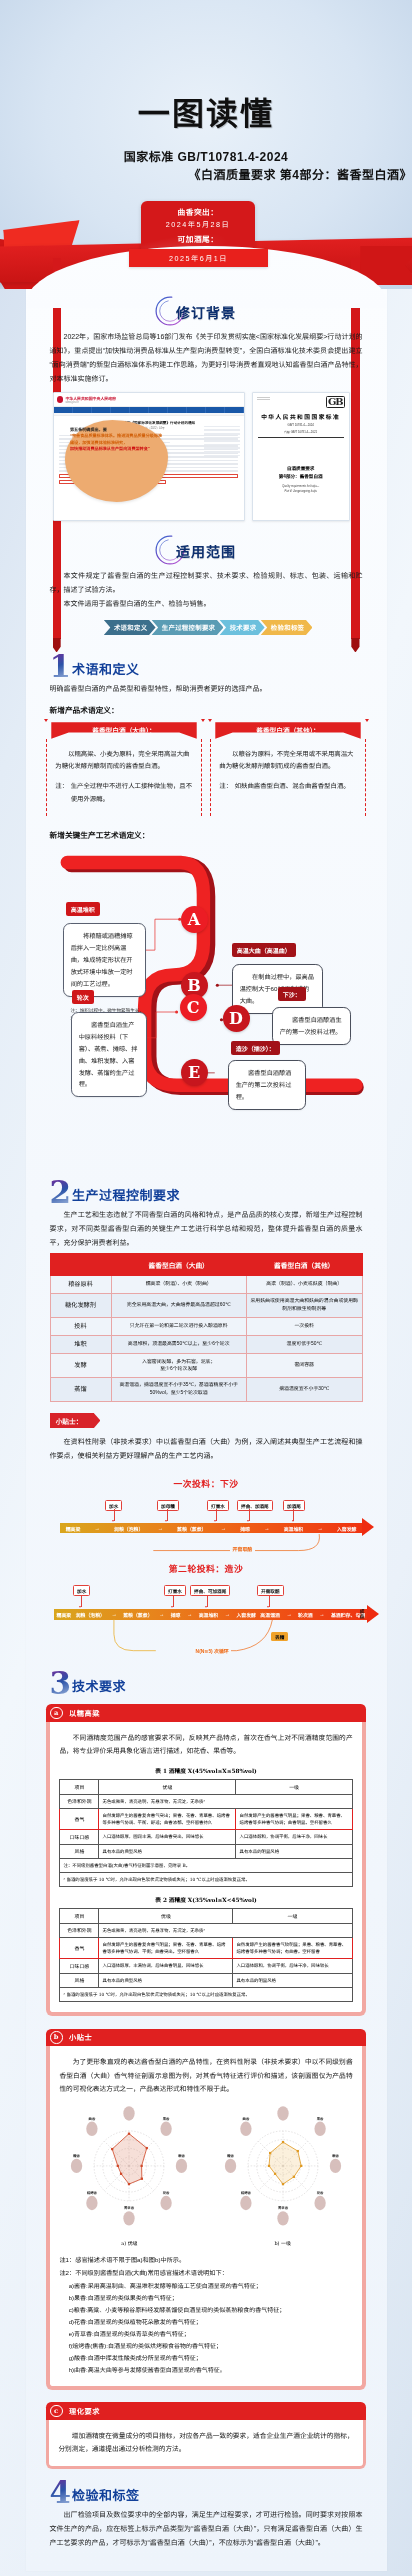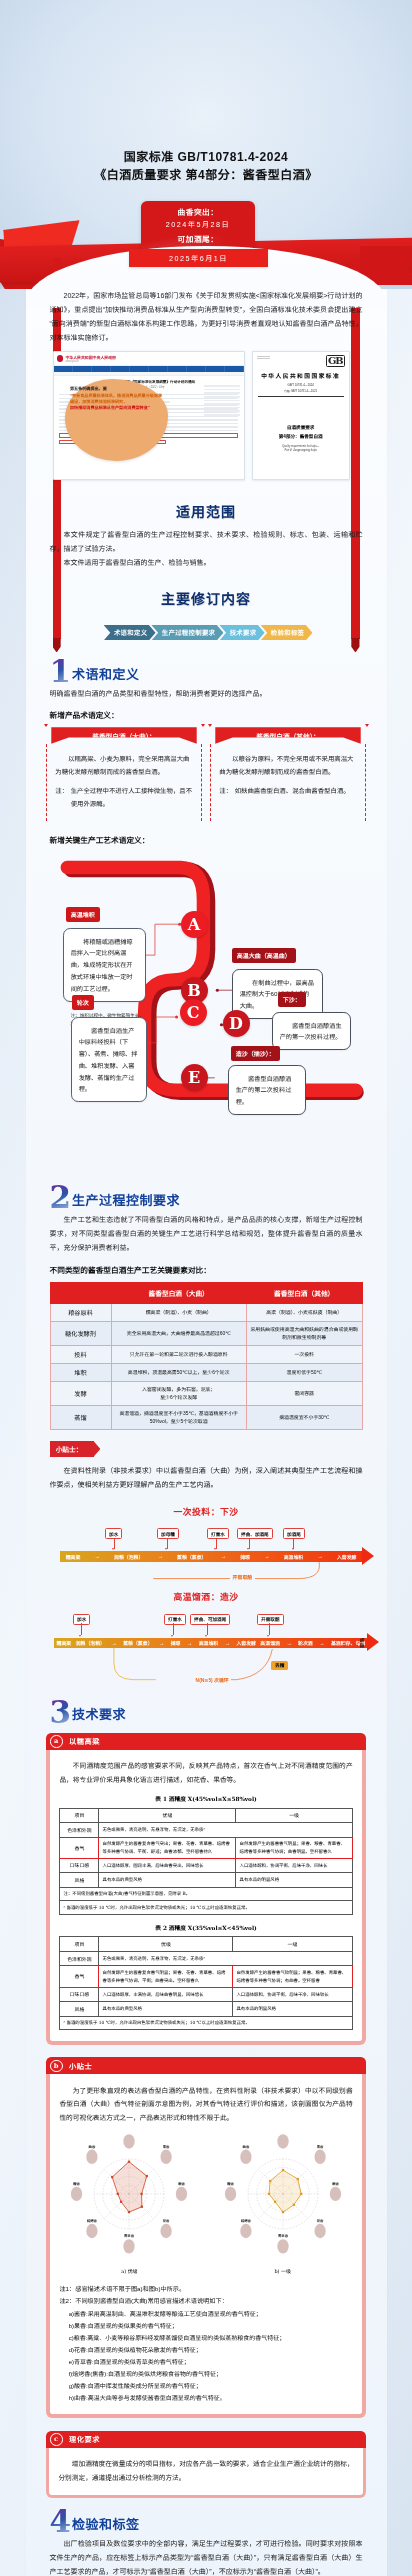--- a/index.html
+++ b/index.html
@@ -30,21 +30,21 @@
     text-shadow: 1px 1px 0 rgba(0,0,0,.18);
     font-family: "DejaVu Serif", "Liberation Serif", serif;
   }
   .hero-sub1 {
     position: absolute; top: 147px; left: 0; width: 412px;
     text-align: center; font-size: 12px; font-weight: 700; color: #111;
     letter-spacing: 0.5px;
   }
   .hero-sub2 {
     position: absolute; top: 165px; left: 0; width: 412px;
-    text-align: center; font-size: 12px; font-weight: 700; color: #111;
+    text-align: right; font-size: 12px; font-weight: 700; color: #111;
     letter-spacing: 0.5px;
   }
 
   
   .ribbon-band {
     position: absolute; left: -15.5px; top: 242px; width: 453px; height: 36px;
     background: linear-gradient(180deg,#e01f1f 0%, #c91414 100%);
     transform: skewY(-1.2deg);
     box-shadow: 0 2.1px 5.2px rgba(0,0,0,.12);
   }
@@ -321,20 +321,21 @@
   .radar-cap{ text-align:center; font-size:4.9px; margin-top:2.1px; font-family:"DejaVu Serif",serif;}
 
   .notelist{ margin-top:8.2px; }
   .notelist .nl{ font-size:6.2px; line-height:2.05; color:#111; }
   .notelist .li{ font-size:6px; line-height:2.0; color:#111; padding-left:9.3px;}
 </style>
 </head>
 <body>
 
 <section class="hero">
+  <div class="hero-title">一图读懂</div>
   <div class="hero-sub1">国家标准 GB/T10781.4-2024</div>
   <div class="hero-sub2">《白酒质量要求 第4部分：酱香型白酒》</div>
 
   <div class="ribbon-tail-l"></div>
   <div class="ribbon-tail-l2"></div>
   <div class="ribbon-band"></div>
   <div class="ribbon-tail-r"></div>
 
   <div class="date-card">
     <div class="date-lbl">曲香突出：</div>
@@ -342,20 +343,36 @@
   </div>
   <div class="date-strip-lbl">可加酒尾：</div>
   <div class="date-strip">2025年6月1日</div>
 </section>
 
 <div class="body-panel">
   <div class="side-red-l"></div>
   <div class="side-red-r"></div>
   <div class="body-top-arch"></div>
 
+  <div class="sec-head">
+    <span class="sec-head-inner">
+      <svg class="swirl" viewBox="0 0 66 66">
+        <defs>
+          <linearGradient id="sw1" x1="0" y1="0" x2="1" y2="1">
+            <stop offset="0%" stop-color="#2f6fd0"></stop>
+              <stop offset="55%" stop-color="#7b3fc4"></stop>
+              <stop offset="100%" stop-color="#c45ad6"></stop>
+          </linearGradient>
+        </defs>
+        <circle cx="33" cy="33" r="27" fill="none" stroke="url(#sw1)" stroke-width="2.4" stroke-dasharray="130 50" stroke-linecap="round"></circle>
+        <circle cx="33" cy="33" r="20" fill="none" stroke="url(#sw1)" stroke-width="1.6" stroke-dasharray="90 40" stroke-linecap="round" opacity=".75"></circle>
+      </svg>
+      <span class="sec-head-txt">修订背景</span>
+    </span>
+  </div>
   <p class="para">2022年，国家市场监管总局等16部门发布《关于印发贯彻实施&lt;国家标准化发展纲要&gt;行动计划的通知》，重点提出“加快推动消费品标准从生产型向消费型转变”，全国白酒标准化技术委员会提出建立“面向消费端”的新型白酒标准体系构建工作思路，为更好引导消费者直观地认知酱香型白酒产品特性，对本标准实施修订。</p>
 
   <div class="shots">
     <div class="shot gov">
       <div class="gov-head">
         <div class="gov-emblem"></div>
         <div>
           <div class="gov-name">中华人民共和国中央人民政府</div>
           <div style="font-size:2.6px;color:#999">www.gov.cn</div>
         </div>
@@ -437,29 +454,20 @@
       <svg class="swirl" viewBox="0 0 66 66">
         <circle cx="33" cy="33" r="27" fill="none" stroke="url(#sw1)" stroke-width="2.4" stroke-dasharray="130 50" stroke-linecap="round"></circle>
         <circle cx="33" cy="33" r="20" fill="none" stroke="url(#sw1)" stroke-width="1.6" stroke-dasharray="90 40" stroke-linecap="round" opacity=".75"></circle>
       </svg>
       <span class="sec-head-txt">适用范围</span>
     </span>
   </div>
   <p class="para">本文件规定了酱香型白酒的生产过程控制要求、技术要求、检验规则、标志、包装、运输和贮存，描述了试验方法。</p>
   <p class="para">本文件适用于酱香型白酒的生产、检验与销售。</p>
 
-  <div class="sec-head" style="padding-top:18.5px">
-    <span class="sec-head-inner">
-      <svg class="swirl" viewBox="0 0 66 66">
-        <circle cx="33" cy="33" r="27" fill="none" stroke="url(#sw1)" stroke-width="2.4" stroke-dasharray="130 50" stroke-linecap="round"></circle>
-        <circle cx="33" cy="33" r="20" fill="none" stroke="url(#sw1)" stroke-width="1.6" stroke-dasharray="90 40" stroke-linecap="round" opacity=".75"></circle>
-      </svg>
-      <span class="sec-head-txt">主要修订内容</span>
-    </span>
-  </div>
 
   <div class="chips">
     <div class="chip" style="background:#3c6f8c">术语和定义</div>
     <div class="chip" style="background:#5a9cb4">生产过程控制要求</div>
     <div class="chip" style="background:#6cc0dd">技术要求</div>
     <div class="chip" style="background:#f0b84a">检验和标签</div>
   </div>
 
   <div class="numhead">
     <span class="bignum">1</span>
@@ -539,21 +547,20 @@
     <div class="bubble" style="left:202px; top:213px; width:78px; border-color:#4a4f5c">
       <div class="ind">酱香型白酒酿酒生产的第二次投料过程。</div>
     </div>
   </div>
 
   <div class="numhead" style="padding-top:3.1px">
     <span class="bignum">2</span>
     <span class="numttl">生产过程控制要求</span>
   </div>
   <p class="para">生产工艺和生态造就了不同香型白酒的风格和特点，是产品品质的核心支撑，新增生产过程控制要求，对不同类型酱香型白酒的关键生产工艺进行科学总结和规范，整体提升酱香型白酒的质量水平，充分保护消费者利益。</p>
-  <div class="subttl">不同类型的酱香型白酒生产工艺关键要素对比：</div>
 
   <div class="tblwrap">
     <table class="cmp">
       <thead>
         <tr>
           <th class="blank"></th>
           <th>酱香型白酒（大曲）</th>
           <th>酱香型白酒（其他）</th>
         </tr>
       </thead>
@@ -632,21 +639,21 @@
       </div>
 
       <svg width="340" height="31" style="position:absolute;left:0;top:36px" viewBox="0 0 660 60">
         <path d="M 540 2 Q 545 34 500 34 L 218 34" fill="none" stroke="#ef6a16" stroke-width="1.4"></path>
       </svg>
       <div class="looplbl" style="left:189px; top:48px; background:#f3f8fd;">开窖取醅</div>
     </div>
   </div>
 
   <div class="flowsec" style="padding-top:4.1px">
-    <div class="flowttl">高温馏酒：造沙</div>
+    <div class="flowttl">第二轮投料：造沙</div>
     <div style="position:relative;height:88px">
       <div class="callout" style="left:32px;  top:3.1px">加水</div>
       <div class="callout" style="left:123px; top:3.1px">打量水</div>
       <div class="callout" style="left:149px; top:3.1px">拌曲、可加酒尾</div>
       <div class="callout" style="left:216px; top:3.1px">开窖取醅</div>
 
       <div class="calline" style="left:40px;  top:12.4px; height:12.4px"></div>
         <div class="calarrow" style="left:38px;  top:24px"></div>
       <div class="calline" style="left:132px; top:12.4px; height:12.4px"></div>
         <div class="calarrow" style="left:130px; top:24px"></div>

